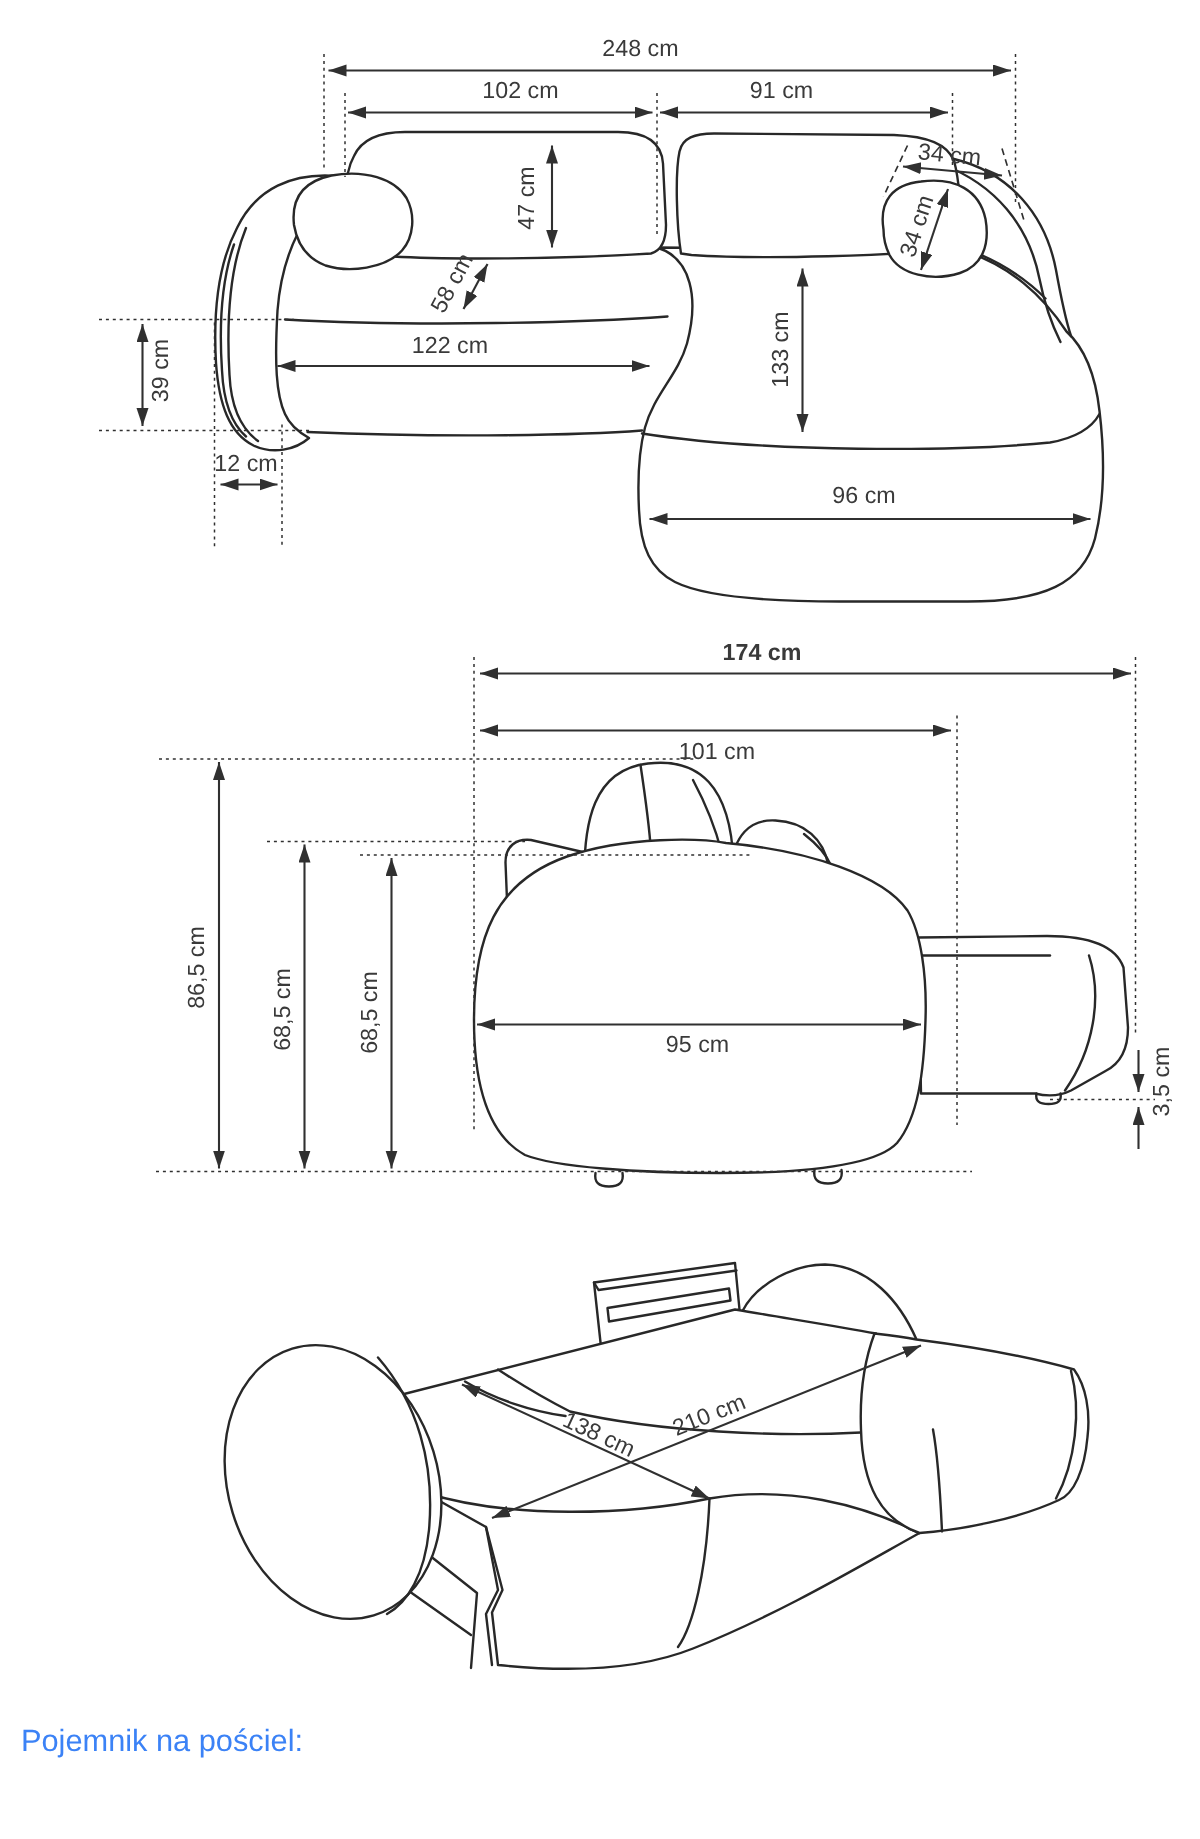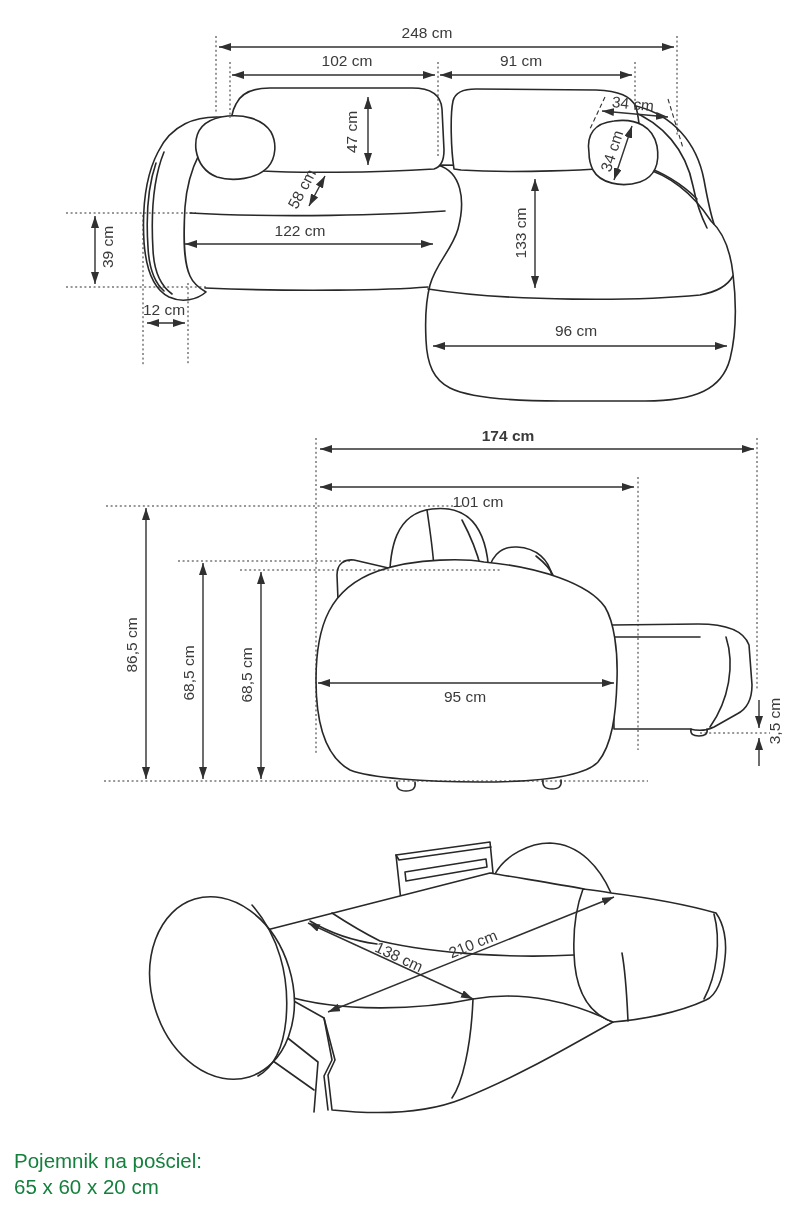--- a/index.html
+++ b/index.html
@@ -11,21 +11,21 @@
   .art  {fill:none;stroke:#282828;stroke-width:1.6;stroke-linecap:round;stroke-linejoin:round;}
   .artf {fill:#ffffff;stroke:#282828;stroke-width:1.6;stroke-linecap:round;stroke-linejoin:round;}
   .dim  {fill:none;stroke:#303030;stroke-width:1.4;}
   .dot  {fill:none;stroke:#303030;stroke-width:1;stroke-dasharray:2 2.6;}
   .dsh  {fill:none;stroke:#303030;stroke-width:1.1;stroke-dasharray:4.5 3;}
   .dim-label{
     position:absolute;font-size:15.5px;color:#3a3a3a;white-space:nowrap;
     transform:translate(-50%,-50%);line-height:1;
   }
   .footer-note{
-    position:absolute;left:14px;top:1148px;font-size:20.5px;color:#15803d;line-height:1.28;
+    position:absolute;left:14px;top:1148px;font-size:20.5px;color:#3b82f6;line-height:1.28;
   }
   .footer-note div{white-space:nowrap;}
 </style>
 </head>
 <body>
 
 <div id="canvas">
 
 <svg id="lineart" width="800" height="1226" viewBox="0 0 800 1226">
   <defs>
@@ -231,16 +231,15 @@
 <span class="dim-label" style="left:189px;top:673px;transform:translate(-50%,-50%) rotate(-90deg);">68,5 cm</span>
 <span class="dim-label" style="left:247px;top:675px;transform:translate(-50%,-50%) rotate(-90deg);">68,5 cm</span>
 <span class="dim-label" style="left:465px;top:697px;">95 cm</span>
 <span class="dim-label" style="left:775px;top:721px;transform:translate(-50%,-50%) rotate(-90deg);">3,5 cm</span>
 
 <span class="dim-label" style="left:399px;top:957px;transform:translate(-50%,-50%) rotate(25deg);">138 cm</span>
 <span class="dim-label" style="left:473px;top:944px;transform:translate(-50%,-50%) rotate(-22deg);">210 cm</span>
 
 <div class="footer-note">
   <div>Pojemnik na pościel:</div>
-  <div>65 x 60 x 20 cm</div>
 </div>
 
 </div>
 
 </body></html>

